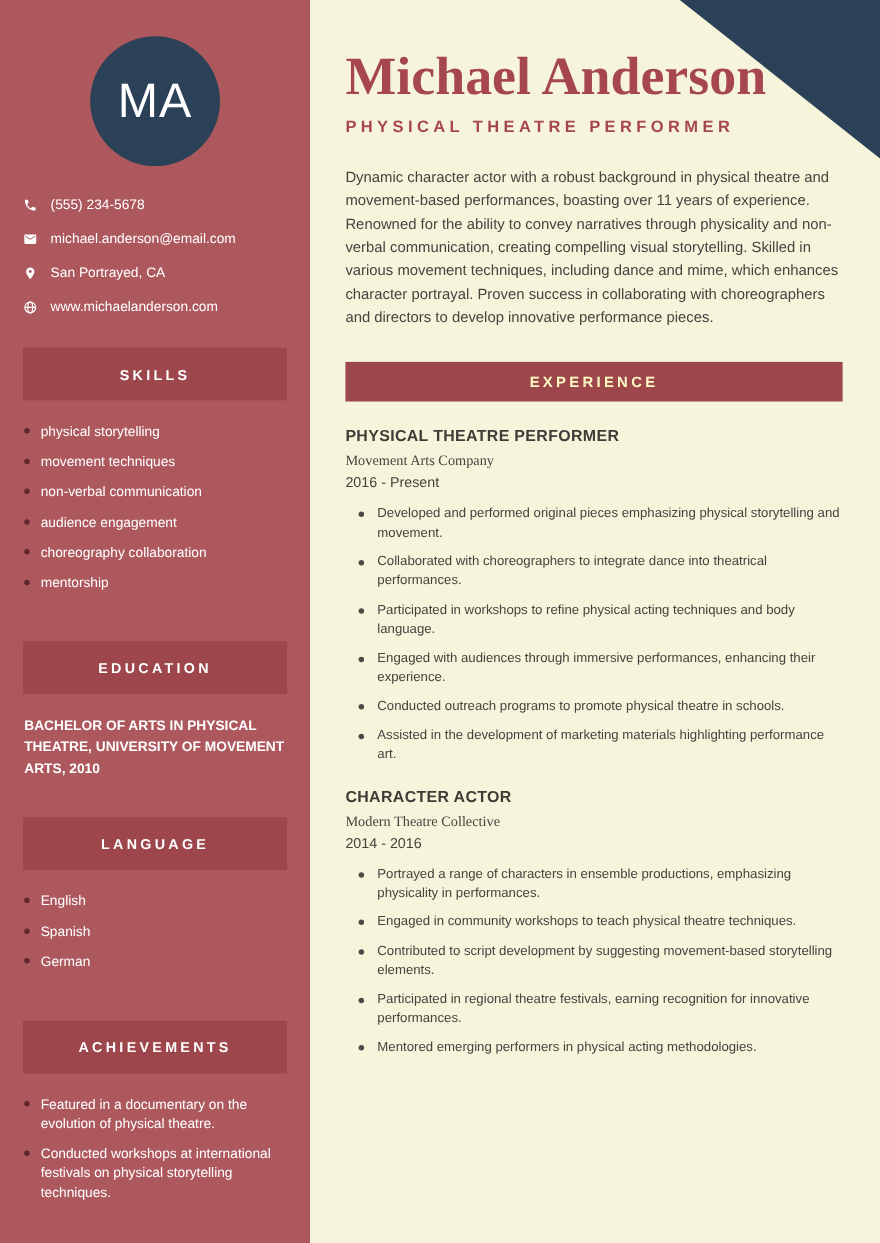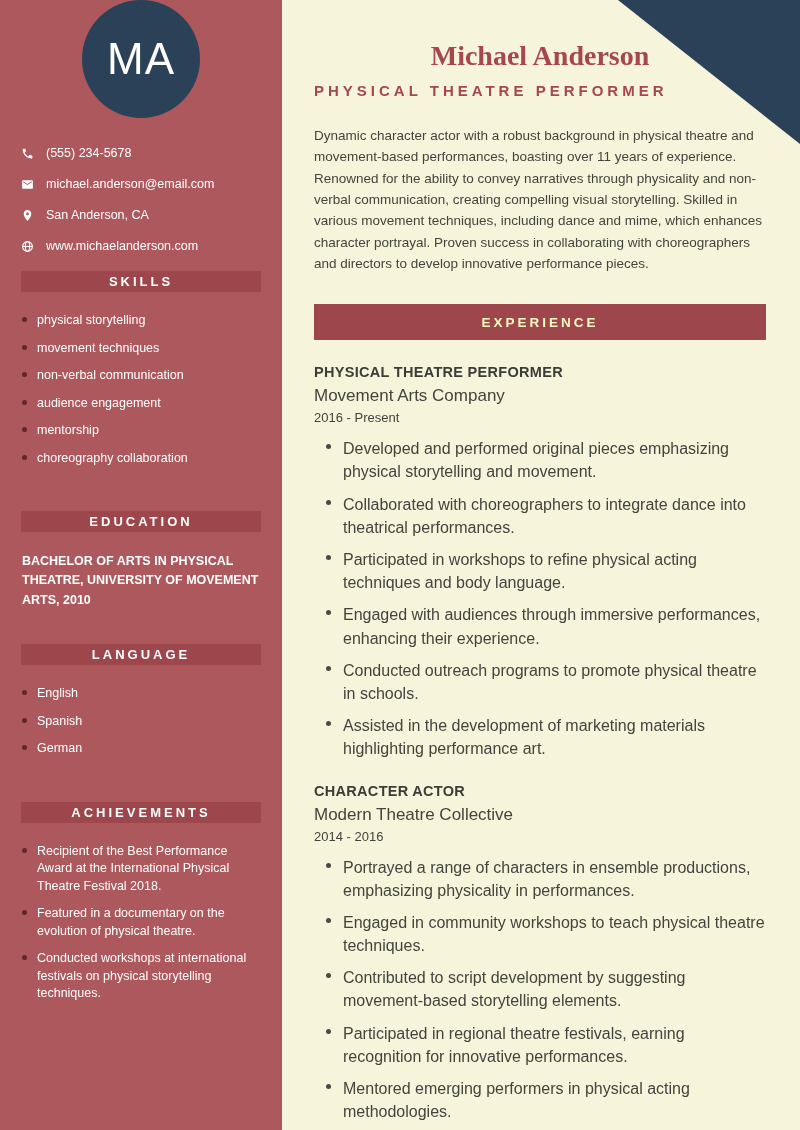--- a/index.html
+++ b/index.html
@@ -19,43 +19,44 @@
     overflow:hidden;
     background:#fff;
   }
   
   .sidebar{
     width:282px;
     min-width:282px;
     height:1130px;
     background:var(--sidebar-bg);
     color:#fff;
+    padding-top:33px;
   }
   .avatar{
     width:118px;height:118px;border-radius:50%;
     background:var(--navy);
     margin:0 auto 28px auto;
     display:flex;align-items:center;justify-content:center;
   }
   .avatar span{
     color:#fff;font-size:44px;letter-spacing:1px;
     font-family:"Liberation Sans", sans-serif;
   }
-  .contact{padding:0 20px;margin-bottom:18px;}
+  .contact{padding:0 20px;margin-bottom:30px;}
   .contact-row{
     display:flex;align-items:center;gap:12px;
     margin-bottom:17px;
   }
   .cicon{width:14px;height:14px;display:inline-flex;align-items:center;justify-content:center;flex:0 0 14px;}
   .cicon svg{width:13px;height:13px;display:block;}
   .ctext{font-size:12.5px;color:#fff;}
   .side-bar-title{
     background:var(--bar-bg);
     margin:0 21px;
-    height:21px;
+    height:48px;
     display:flex;align-items:center;justify-content:center;
     font-size:13px;font-weight:bold;letter-spacing:3px;color:#fff;
   }
   .side-list{list-style:none;padding:20px 22px 10px 22px;}
   .side-list li{
     display:flex;gap:10px;align-items:flex-start;
     font-size:12.5px;line-height:1.4;
     margin-bottom:10px;color:#fff;
   }
   .side-dot{
@@ -78,24 +79,23 @@
   }
   .corner-triangle{
     position:absolute;top:0;right:0;
     width:182px;height:144px;
     background:var(--navy);
     clip-path:polygon(0 0,100% 0,100% 100%);
   }
   .name{
     font-family:"Liberation Serif", serif;
     font-weight:bold;
-    font-size:28px;
+    font-size:49px;
     color:var(--accent);
     margin-bottom:10px;
-    text-align:center;
   }
   .job-title{
     font-size:15px;font-weight:bold;letter-spacing:4px;
     color:var(--accent);
     margin-bottom:26px;
   }
   .summary{
     font-size:13.5px;line-height:1.58;
     margin-bottom:30px;
     max-width:452px;
@@ -105,26 +105,26 @@
     height:36px;
     display:flex;align-items:center;justify-content:center;
     font-size:13.5px;font-weight:bold;letter-spacing:3px;color:#fef9c3;
     margin-bottom:24px;
   }
   .job{margin-bottom:22px;}
   .job-role{
     font-size:14.5px;font-weight:bold;color:#3d3d38;
     letter-spacing:.3px;margin-bottom:6px;
   }
-  .job-company{font-size:17px;margin-bottom:4px;}
+  .job-company{font-size:13px;margin-bottom:4px;font-family:Liberation Serif, serif;}
   .job-dates{font-size:13px;margin-bottom:12px;}
   .job-bullets{list-style:none;padding-left:12px;}
   .job-bullets li{
     display:flex;gap:12px;align-items:flex-start;
-    font-size:16px;line-height:1.45;
+    font-size:12px;line-height:1.45;
     margin-bottom:9px;
   }
   .main-dot{
     width:5px;height:5px;min-width:5px;border-radius:50%;
     background:#4a4a45;margin-top:7px;
   }
 </style>
 </head>
 <body>
 
@@ -150,21 +150,21 @@
           </svg>
       </span>
       <span class="ctext">michael.anderson@email.com</span>
     </div>
     <div class="contact-row">
       <span class="cicon">
         <svg viewBox="0 0 24 24" fill="#ffffff">
             <path d="M12 2C8.13 2 5 5.13 5 9c0 5.25 7 13 7 13s7-7.75 7-13c0-3.87-3.13-7-7-7zm0 9.5c-1.38 0-2.5-1.12-2.5-2.5s1.12-2.5 2.5-2.5 2.5 1.12 2.5 2.5-1.12 2.5-2.5 2.5z"></path>
           </svg>
       </span>
-      <span class="ctext">San Anderson, CA</span>
+      <span class="ctext">San Portrayed, CA</span>
     </div>
     <div class="contact-row">
       <span class="cicon">
         <svg viewBox="0 0 24 24">
             <circle cx="12" cy="12" r="9" fill="none" stroke="#ffffff" stroke-width="2"></circle>
             <ellipse cx="12" cy="12" rx="4" ry="9" fill="none" stroke="#ffffff" stroke-width="2"></ellipse>
             <line x1="3" y1="12" x2="21" y2="12" stroke="#ffffff" stroke-width="2"></line>
           </svg>
       </span>
       <span class="ctext">www.michaelanderson.com</span>
@@ -185,25 +185,25 @@
         <li>
         <span class="side-dot"></span>
         <span>non-verbal communication</span>
       </li>
         <li>
         <span class="side-dot"></span>
         <span>audience engagement</span>
       </li>
         <li>
         <span class="side-dot"></span>
+        <span>choreography collaboration</span>
+      </li>
+        <li>
+        <span class="side-dot"></span>
         <span>mentorship</span>
-      </li>
-        <li>
-        <span class="side-dot"></span>
-        <span>choreography collaboration</span>
       </li>
       </ul>
   </div>
 
   <div class="side-section">
     <div class="side-bar-title">EDUCATION</div>
     <div class="edu-text">BACHELOR OF ARTS IN PHYSICAL THEATRE, UNIVERSITY OF MOVEMENT ARTS, 2010</div>
   </div>
 
   <div class="side-section">
@@ -220,24 +220,20 @@
         <li>
         <span class="side-dot"></span>
         <span>German</span>
       </li>
       </ul>
   </div>
 
   <div class="side-section">
     <div class="side-bar-title">ACHIEVEMENTS</div>
     <ul class="side-list">
-        <li>
-        <span class="side-dot"></span>
-        <span>Recipient of the Best Performance Award at the International Physical Theatre Festival 2018.</span>
-      </li>
         <li>
         <span class="side-dot"></span>
         <span>Featured in a documentary on the evolution of physical theatre.</span>
       </li>
         <li>
         <span class="side-dot"></span>
         <span>Conducted workshops at international festivals on physical storytelling techniques.</span>
       </li>
       </ul>
   </div>

